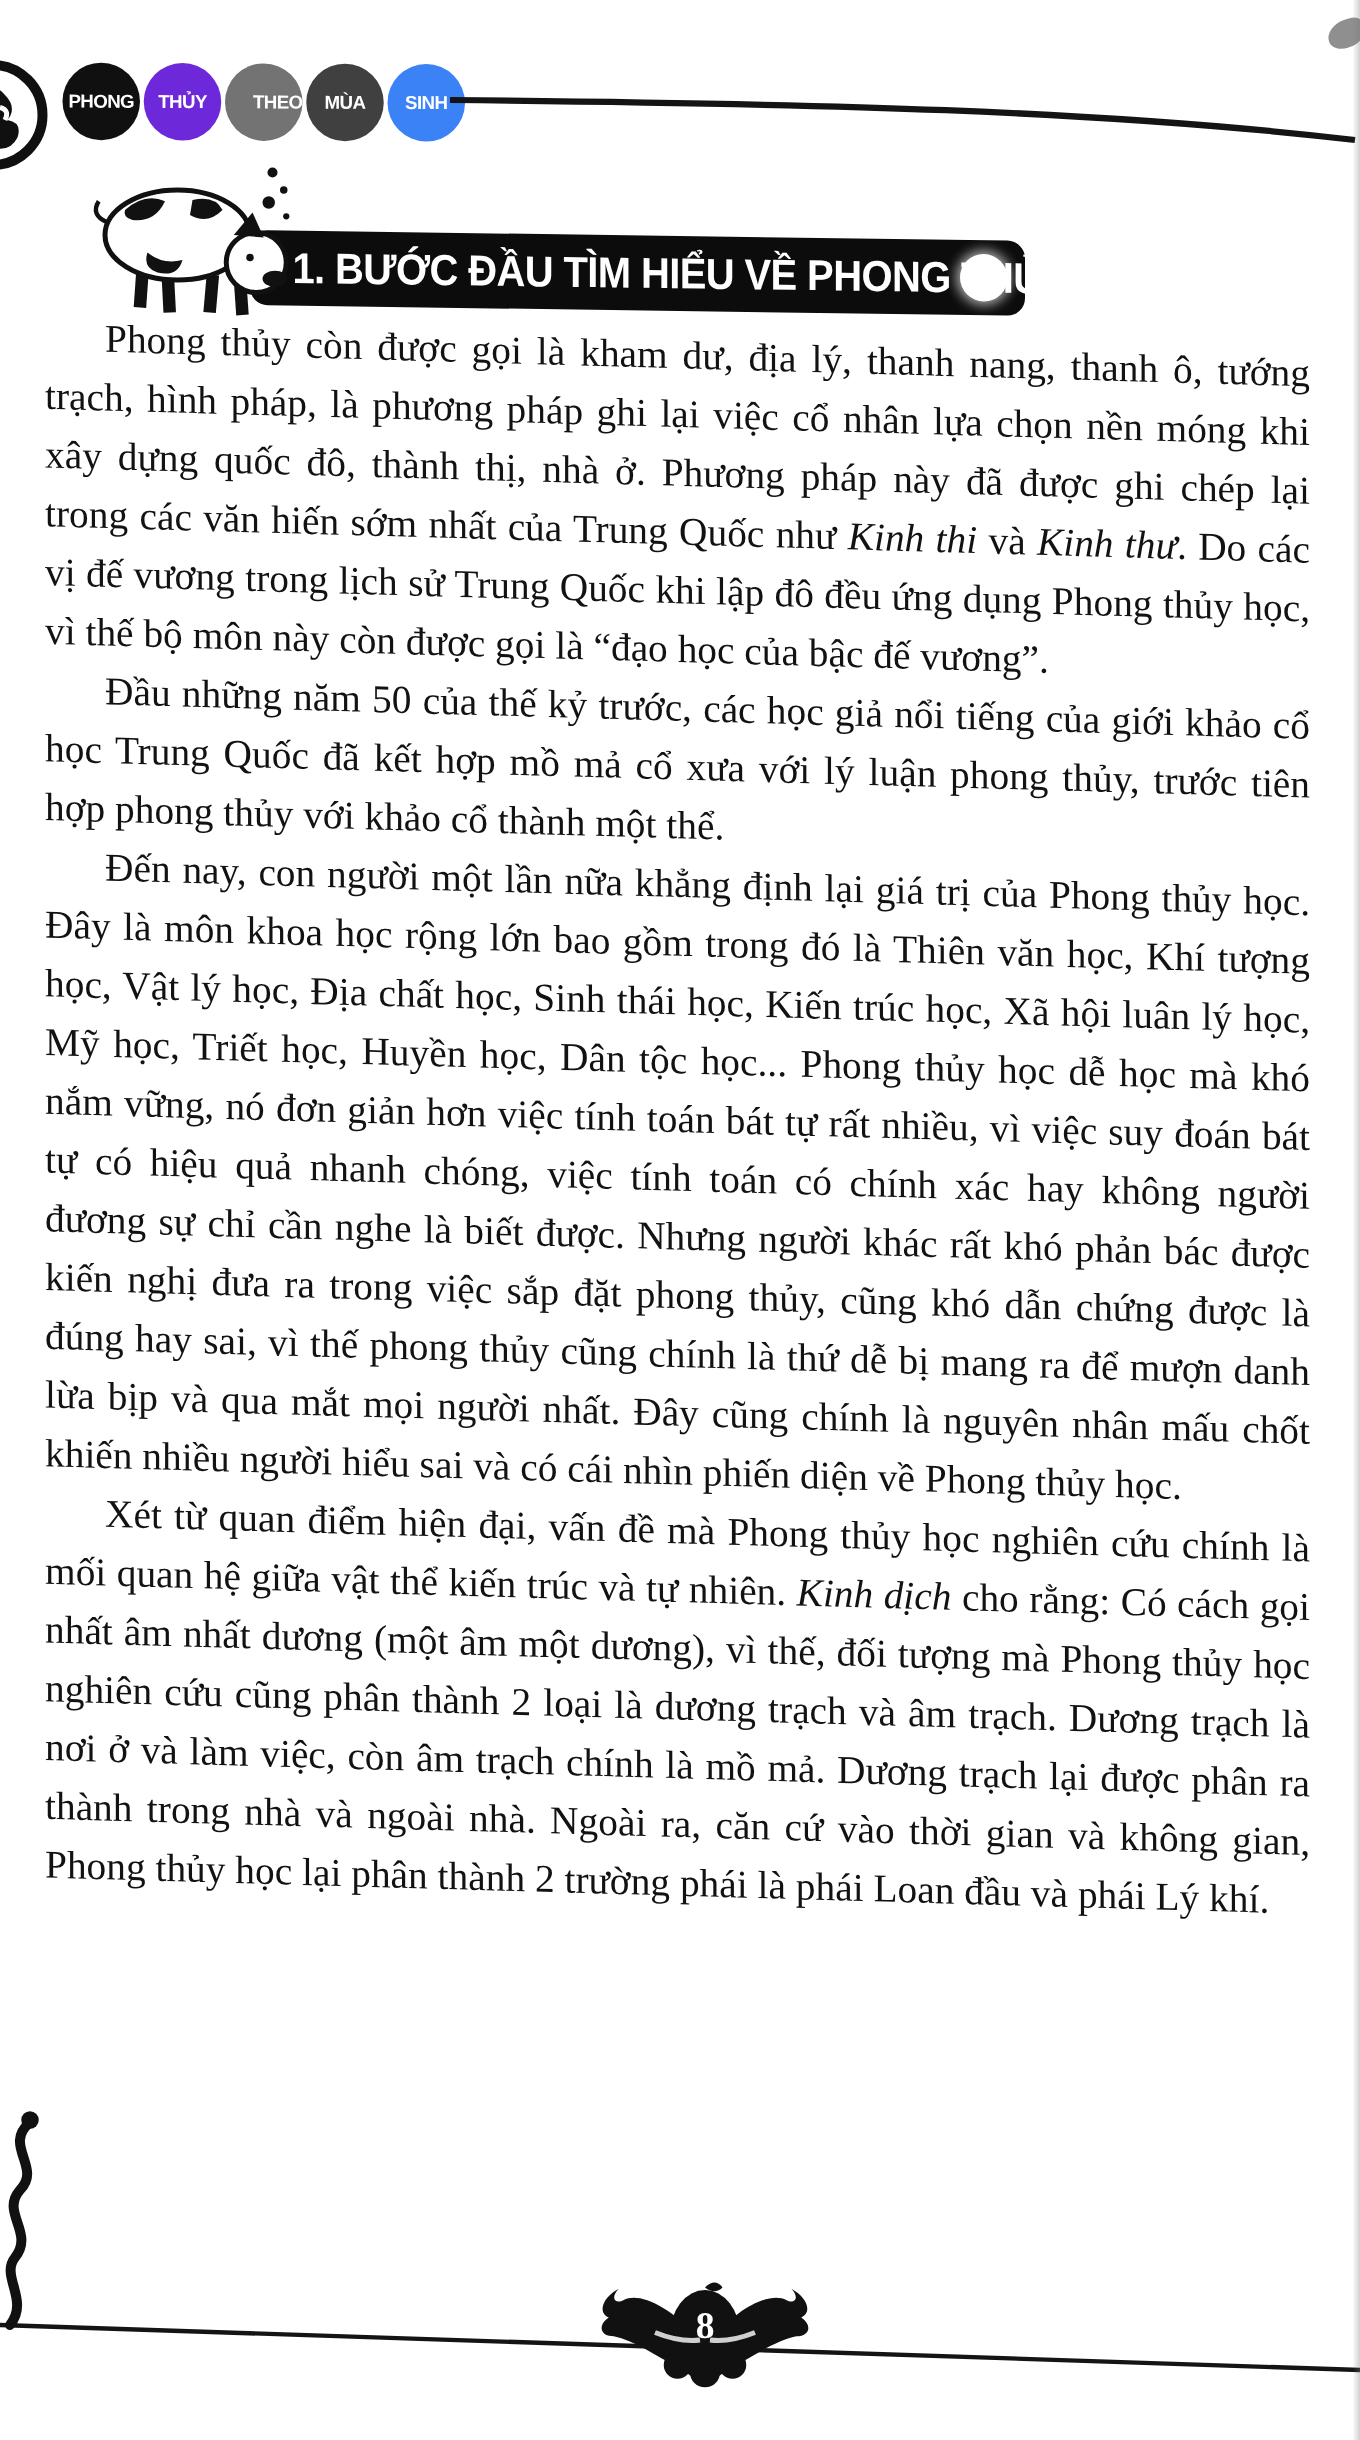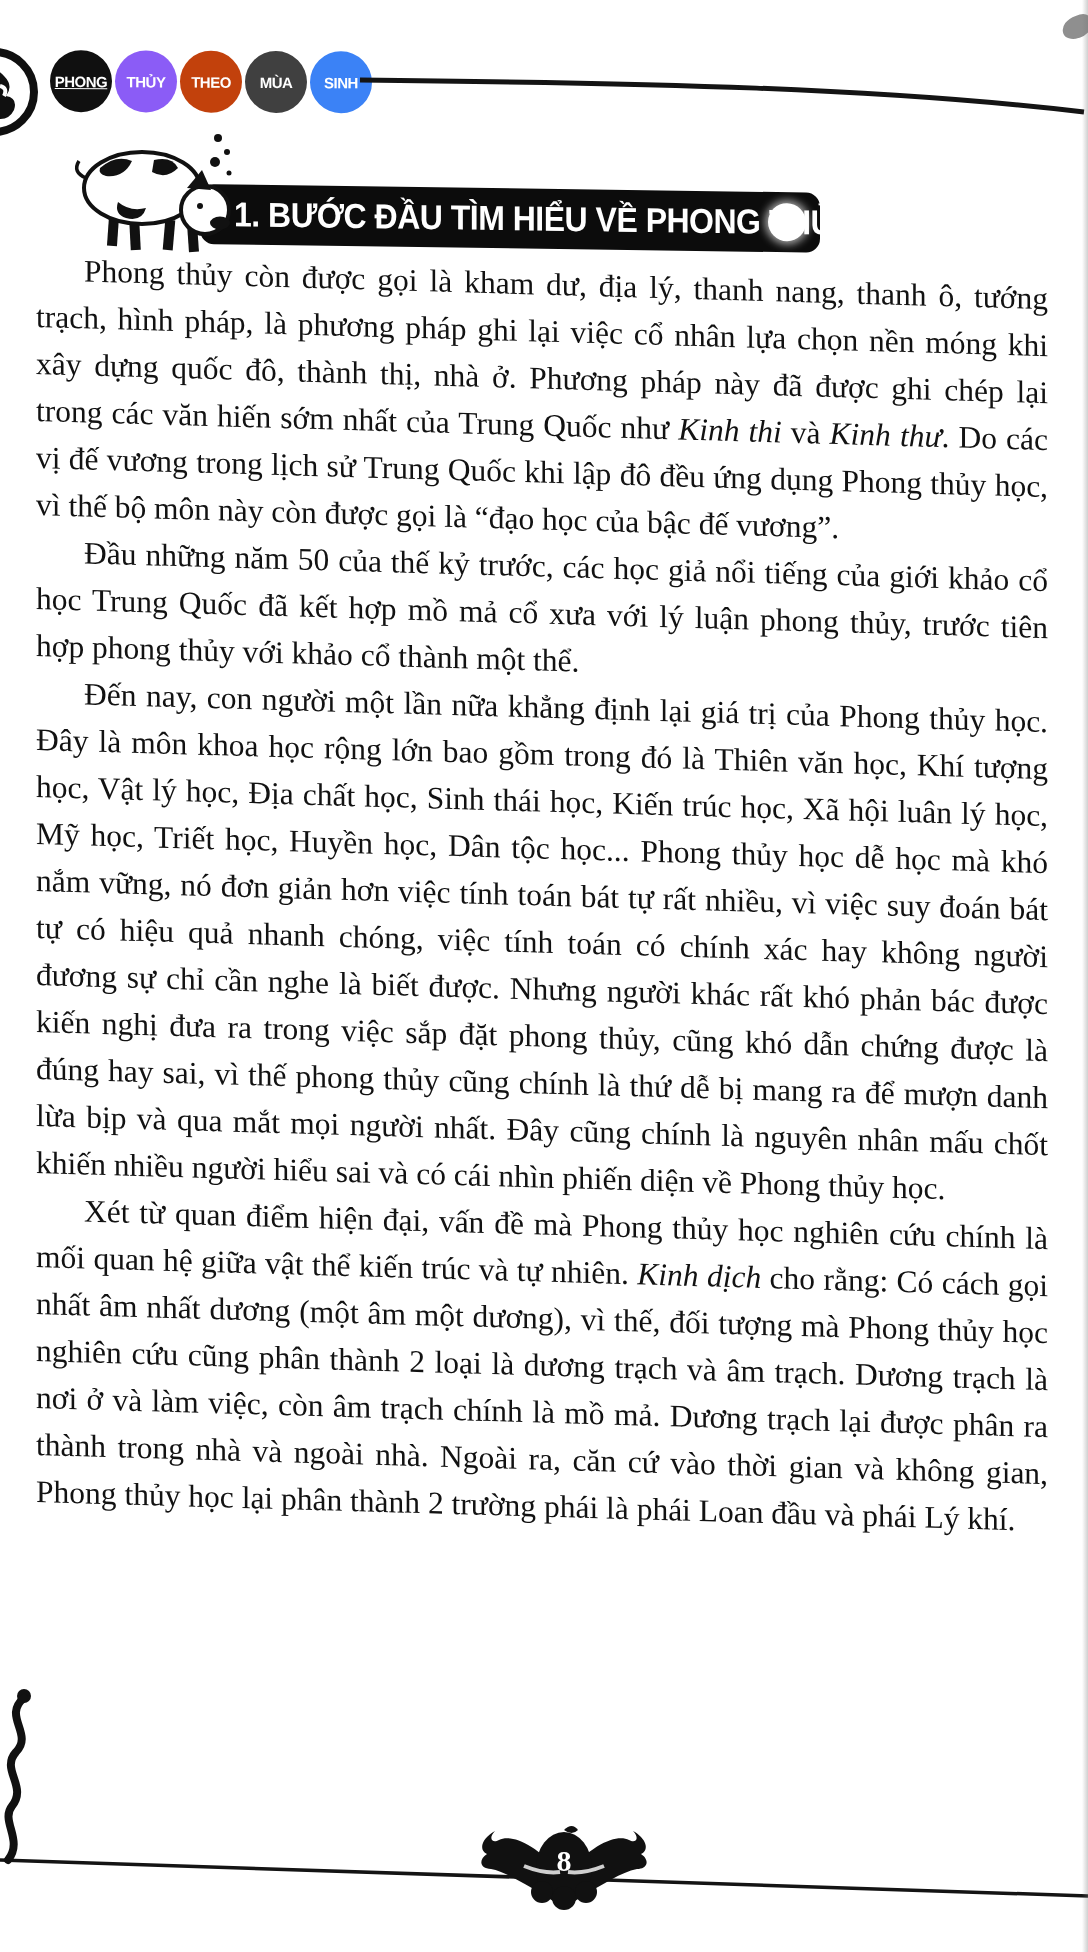--- a/index.html
+++ b/index.html
@@ -75,27 +75,27 @@
 </head>
 <body>
 
 <svg class="seal" viewBox="0 0 92 92">
   <circle cx="46" cy="46" r="40" fill="none" stroke="#101010" stroke-width="8"></circle>
   <path d="M34,26 q14,-6 22,4 q10,10 2,20 q12,2 8,14 q-6,12 -20,8 q-16,10 -24,-4 q-8,-10 2,-18 q-10,-12 10,-24 z" fill="#101010"></path>
   <path d="M52,40 q8,2 4,10" stroke="#ffffff" stroke-width="4" fill="none"></path>
 </svg>
 
 <div class="badge-row">
-    <div class="badge" style="background: rgb(16, 16, 16); text-decoration: underline;">
+    <div class="badge" style="background: rgb(16, 16, 16);">
       <span>PHONG</span>
     </div>
-    <div class="badge" style="background: #8b5cf6;">
+    <div class="badge" style="background: #6d28d9;">
       <span>THỦY</span>
     </div>
-    <div class="badge" style="background: #c2410c;">
+    <div class="badge" style="background: #737373; justify-content: flex-end;">
       <span>THEO</span>
     </div>
     <div class="badge" style="background: #404040;">
       <span>MÙA</span>
     </div>
     <div class="badge" style="background: #3b82f6;">
       <span>SINH</span>
     </div>
   </div>
 

